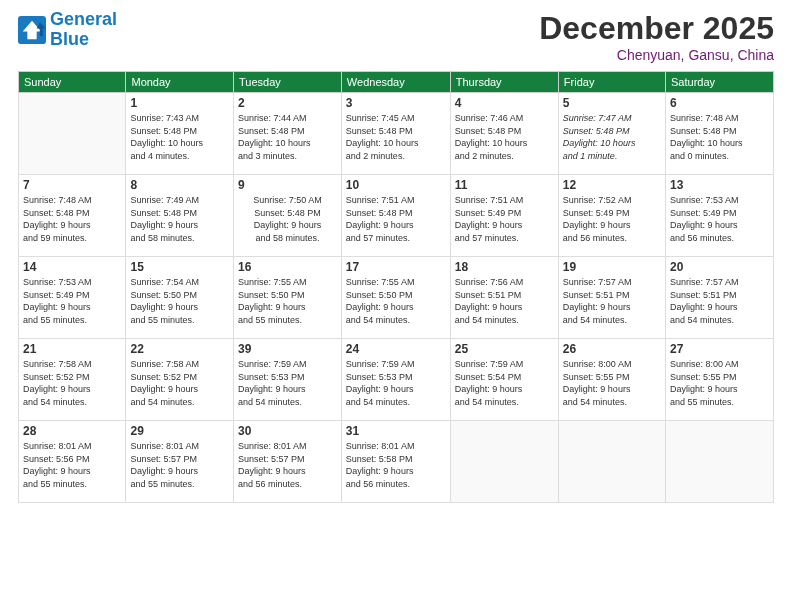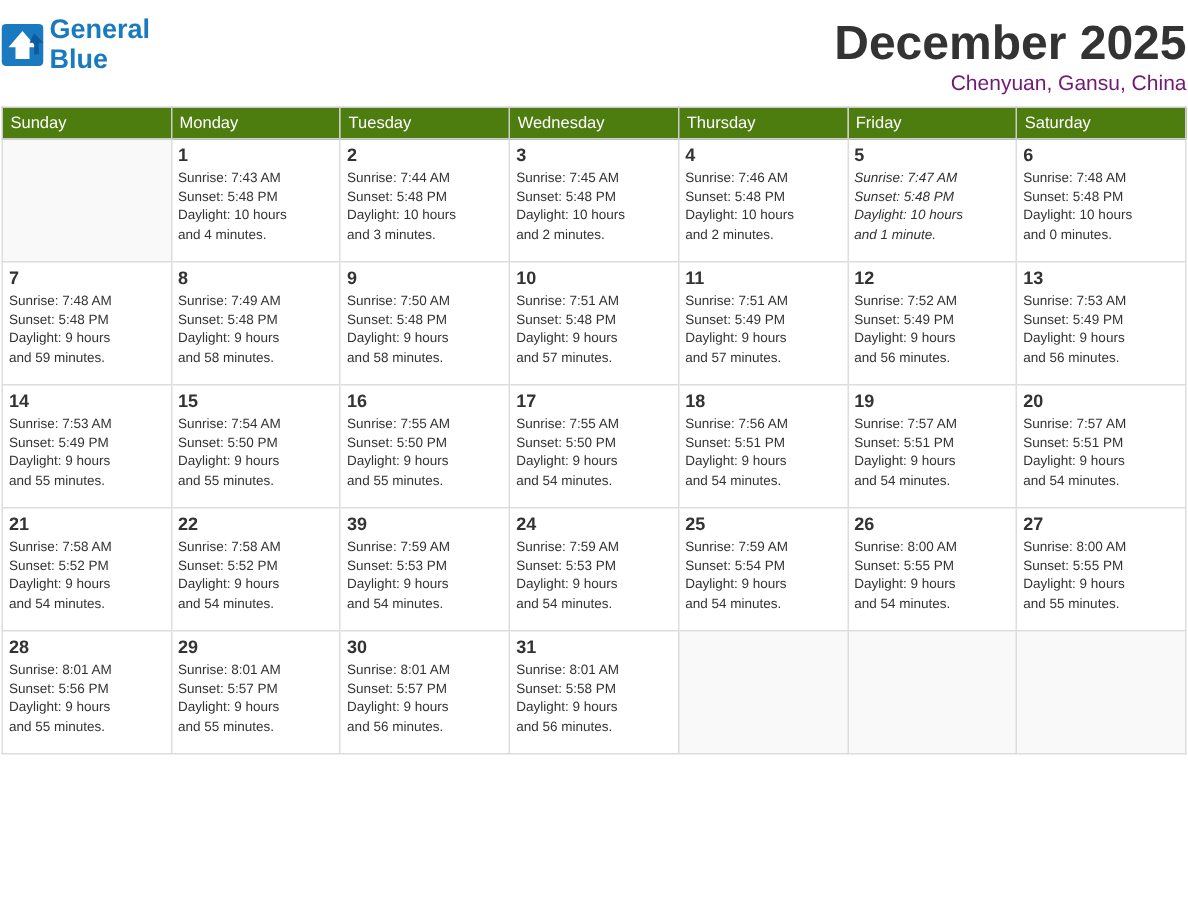--- a/index.html
+++ b/index.html
@@ -6,21 +6,21 @@
     body {
       width: 792px;
       height: 612px;
       background: #fff;
       font-family: Arial, sans-serif;
       overflow: hidden;
     }
     .page {
       width: 792px;
       height: 612px;
-      padding: 10px 1px;
+      padding: 10px 18px;
     }
     .header {
       display: flex;
       justify-content: space-between;
       align-items: flex-start;
       margin-bottom: 8px;
     }
     .logo {
       display: flex;
       align-items: center;
@@ -50,21 +50,21 @@
     .location {
       font-size: 14px;
       color: #701a75;
     }
     .calendar {
       width: 100%;
       border-collapse: collapse;
       font-size: 10px;
     }
     .calendar th {
-      background-color: #4d7c0f;
+      background-color: #15803d;
       color: #fff;
       text-align: left;
       padding: 4px 5px;
       font-size: 11px;
       font-weight: normal;
       border: 1px solid #ccc;
     }
     .calendar td {
       border: 1px solid #ddd;
       vertical-align: top;
@@ -178,21 +178,21 @@
           </td>
           <td>
             <span class="day-number">8</span>
             <div class="day-info" style="white-space: pre-line;">Sunrise: 7:49 AM
 Sunset: 5:48 PM
 Daylight: 9 hours
 and 58 minutes.</div>
           </td>
           <td>
             <span class="day-number">9</span>
-            <div class="day-info" style="white-space: pre-line;">Sunrise: 7:50 AM
+            <div class="day-info" style="white-space: pre-line; text-align: center;">Sunrise: 7:50 AM
 Sunset: 5:48 PM
 Daylight: 9 hours
 and 58 minutes.</div>
           </td>
           <td>
             <span class="day-number">10</span>
             <div class="day-info" style="white-space: pre-line;">Sunrise: 7:51 AM
 Sunset: 5:48 PM
 Daylight: 9 hours
 and 57 minutes.</div>

